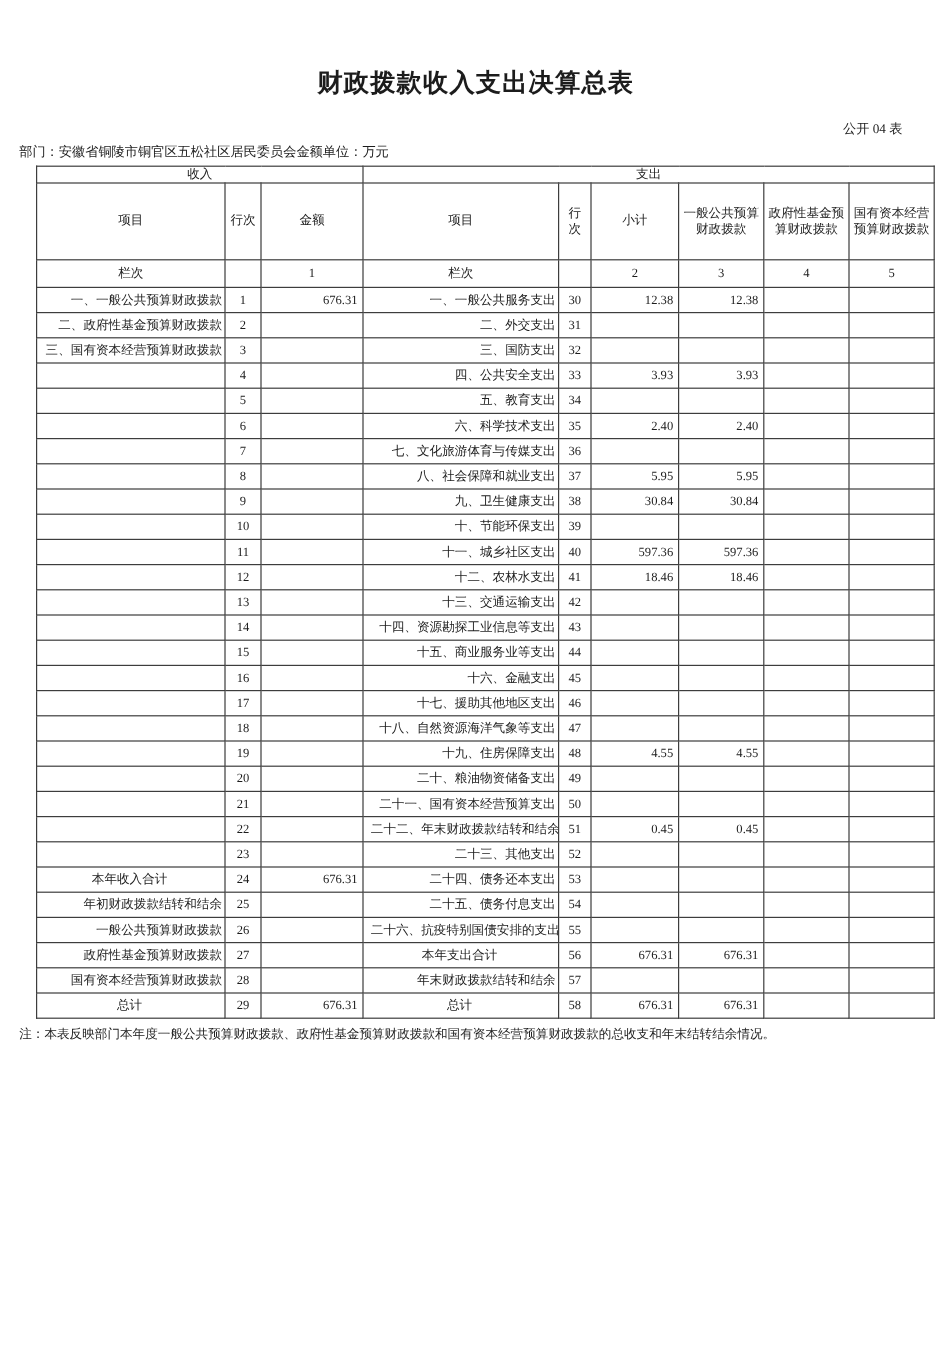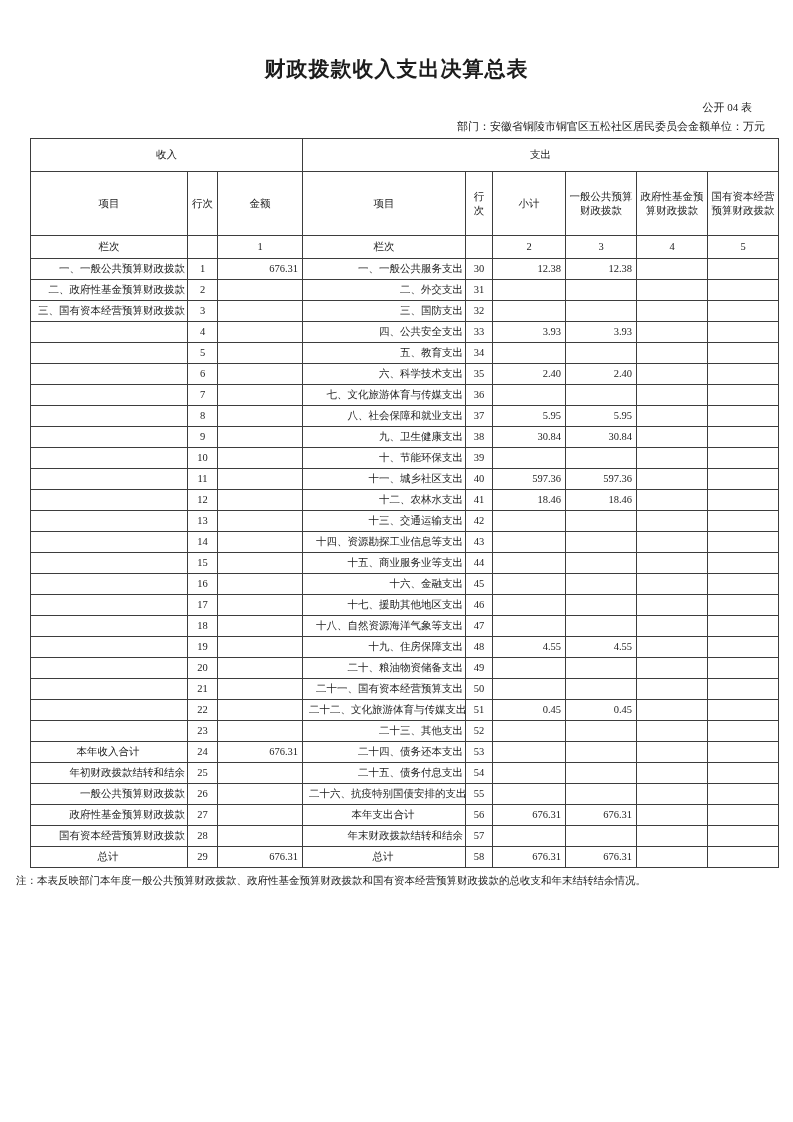--- a/index.html
+++ b/index.html
@@ -20,40 +20,40 @@
     letter-spacing: 1px;
     padding-top: 55px;
   }
   .table-code {
     text-align: right;
     font-size: 11px;
     padding: 17px 41px 0 0;
   }
   .meta-line {
     display: flex;
-    justify-content: flex-end;
+    justify-content: flex-start;
     font-size: 11px;
     padding: 4px 28px 4px 16px;
   }
 
   table.fiscal {
     border-collapse: collapse;
     table-layout: fixed;
     margin-left: 30px;
     width: 748px;
     font-size: 10.5px;
   }
   table.fiscal th, table.fiscal td {
     border: 1px solid #3d3d3d;
     vertical-align: middle;
     font-weight: normal;
     overflow: hidden;
     line-height: 1.25;
   }
-  tr.section-row th { height: 33px; text-align: center; }
+  tr.section-row th { height: 14px; text-align: center; }
   tr.colhead-row th { height: 64px; text-align: center; padding: 2px 3px; }
   tr.lanci-row td { height: 23px; text-align: center; }
   tbody.data-body td { height: 21px; }
 
   td.item { text-align: right; padding-left: 6px; padding-right: 2px; white-space: nowrap; }
   td.line { text-align: center; }
   td.amount { text-align: right; padding-right: 4px; }
   td.bold-center { text-align: center; font-weight: bold; padding-left: 0; }
   td.indent { padding-left: 20px; }
 
@@ -345,21 +345,21 @@
           <td class="line">50</td>
           <td class="amount"></td>
           <td class="amount"></td>
           <td class="amount"></td>
           <td class="amount"></td>
         </tr>
         <tr>
           <td class="item"></td>
           <td class="line">22</td>
           <td class="amount"></td>
-          <td class="item">二十二、文化旅游体育与传媒支出</td>
+          <td class="item">二十二、年末财政拨款结转和结余</td>
           <td class="line">51</td>
           <td class="amount">0.45</td>
           <td class="amount">0.45</td>
           <td class="amount"></td>
           <td class="amount"></td>
         </tr>
         <tr>
           <td class="item"></td>
           <td class="line">23</td>
           <td class="amount"></td>

